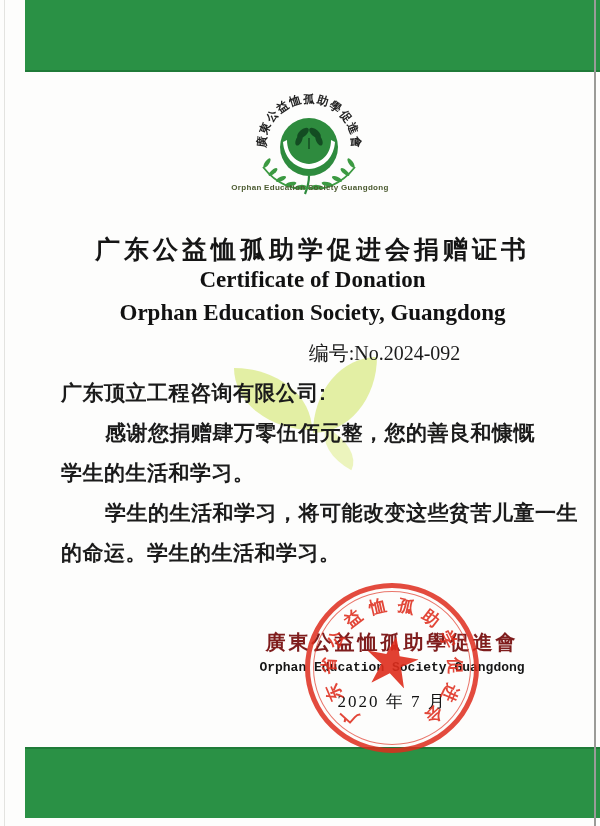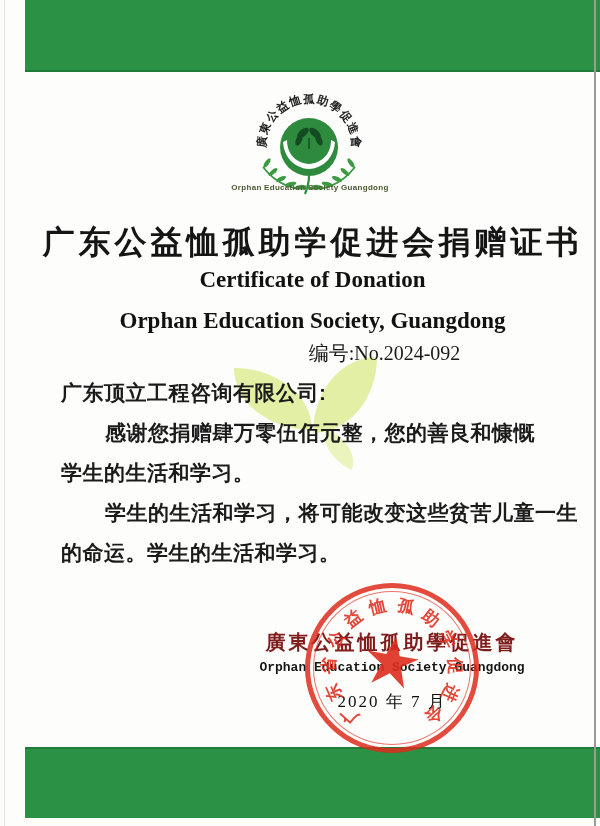--- a/index.html
+++ b/index.html
@@ -19,25 +19,25 @@
   
   .logo-arc{position:absolute;left:239px;top:76px;width:140px;height:140px;z-index:3;}
   .lac{position:absolute;left:50%;top:50%;font-size:11.5px;font-weight:bold;color:#222;
        font-family:"Liberation Serif",serif;}
   .logo-svg{position:absolute;left:247px;top:93px;z-index:3;}
   .logo-en{position:absolute;left:0;top:183px;width:620px;text-align:center;
        font-family:"Liberation Sans",sans-serif;font-size:8px;font-weight:bold;
        color:#4b5a30;letter-spacing:.3px;z-index:3;}
 
   
-  .title{position:absolute;left:25px;top:221px;width:575px;margin:0;text-align:center;
-       font-size:32px;font-weight:bold;letter-spacing:4px;color:#151515;z-index:3;}
+  .title{position:absolute;left:25px;top:233px;width:575px;margin:0;text-align:center;
+       font-size:25px;font-weight:bold;letter-spacing:4px;color:#151515;z-index:3;}
   .sub-en{position:absolute;left:25px;width:575px;text-align:center;font-weight:bold;
        font-size:23px;color:#111;z-index:3;}
-  .sub1{top:267px;} .sub2{top:308px;}
+  .sub1{top:267px;} .sub2{top:300px;}
   .serial{position:absolute;left:97px;top:340px;width:575px;text-align:center;
        font-size:20px;color:#1a1a1a;z-index:3;}
 
   
   .wm{position:absolute;z-index:1;background:#e3efa4;}
   .wm-left{left:234px;top:368px;width:78px;height:62px;border-radius:0 100% 0 100%;}
   .wm-right{left:313px;top:357px;width:64px;height:76px;border-radius:100% 0 100% 0;}
   .wm-low{left:318px;top:436px;width:42px;height:26px;border-radius:0 100% 0 100%;
        background:#ecf4bd;transform:rotate(28deg);}
 

